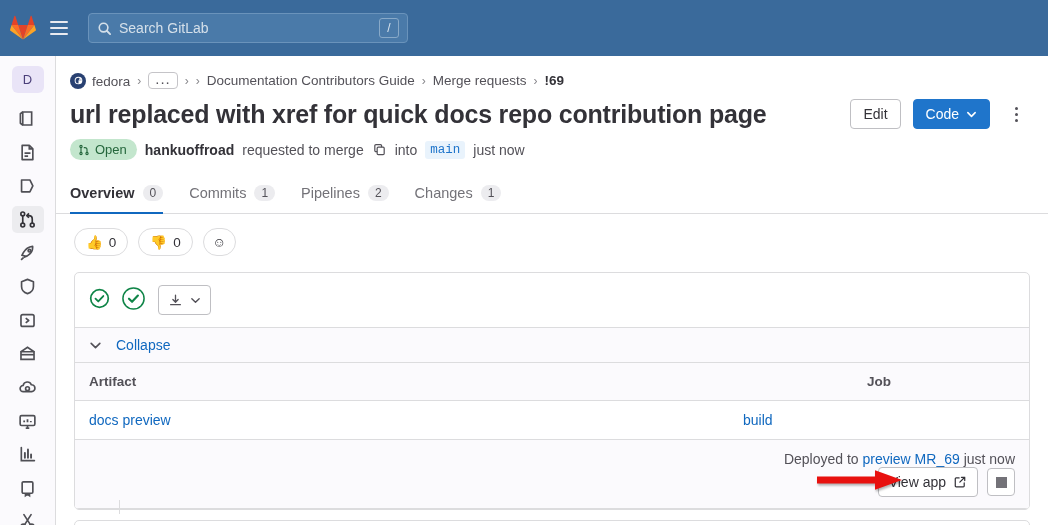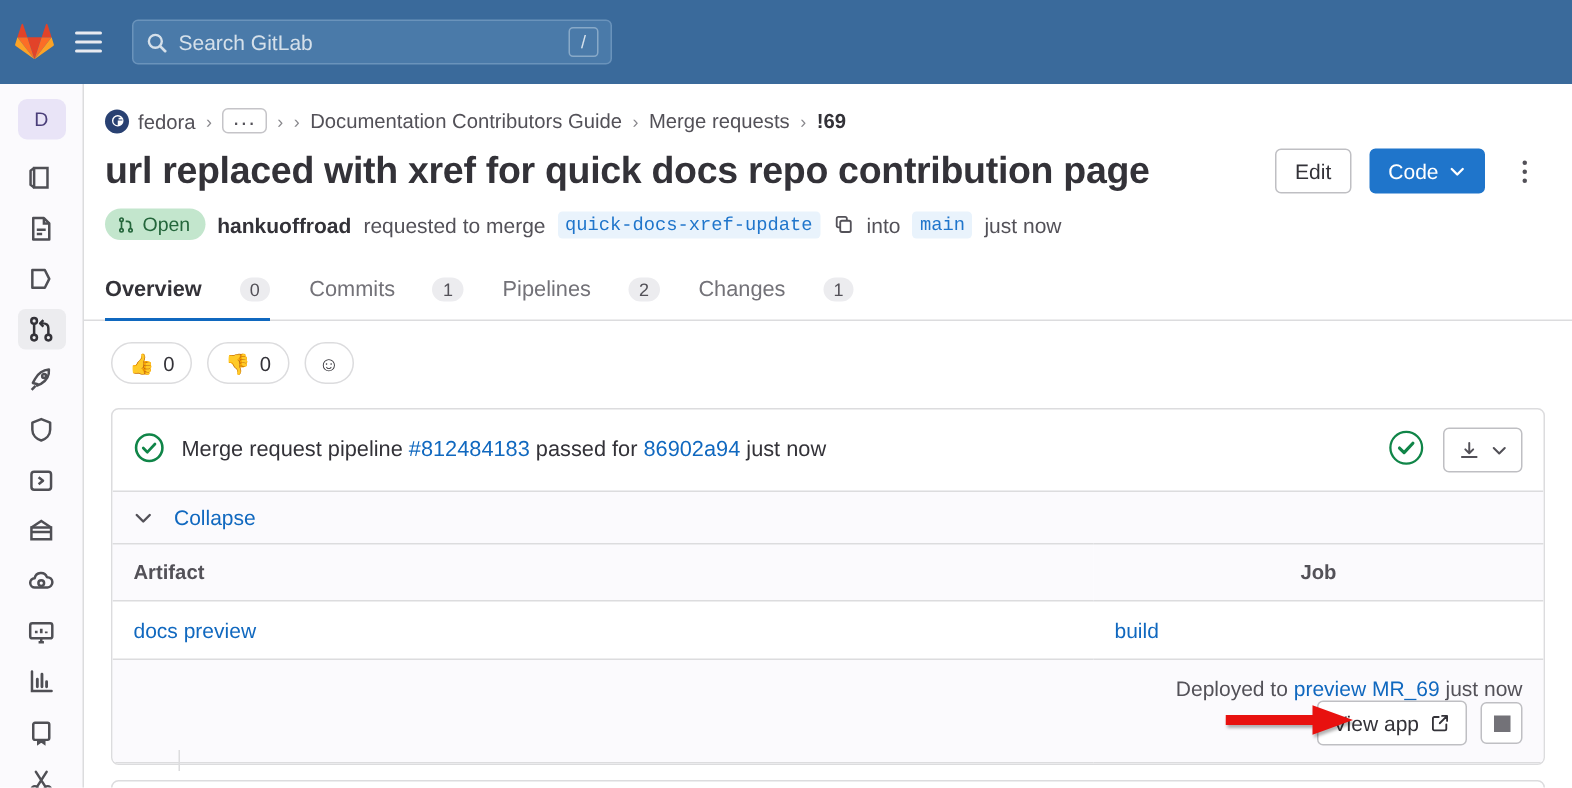--- a/index.html
+++ b/index.html
@@ -192,21 +192,21 @@
 
   
   .tabs {
     display: flex;
     gap: 26px;
     padding: 14px 14px 0 14px;
     border-bottom: 1px solid #dcdcde;
     margin: 10px 0 0 0;
   }
   .tab {
-    display: flex; align-items: center; gap: 25px;
+    display: flex; align-items: center; gap: 8px;
     padding-bottom: 11px;
     font-size: 14.5px;
     color: #737278;
     cursor: pointer;
     border-bottom: 2px solid transparent;
     position: relative;
     top: 1px;
   }
   .tab.active { color: #333238; font-weight: bold; border-bottom-color: #1068bf; }
   .tab-count {
@@ -511,21 +511,20 @@
         <svg width="12" height="12" viewBox="0 0 16 16" fill="none" stroke="#24663b" stroke-width="1.5">
           <circle cx="4" cy="3.3" r="1.5"></circle>
             <circle cx="4" cy="12.7" r="1.5"></circle>
             <circle cx="12" cy="12.7" r="1.5"></circle>
           <path d="M4 4.8v6.4M12 11.2V7.4c0-1.9-1.4-2.6-2.8-2.6H7.7"></path>
         </svg>
         <span>Open</span>
       </span>
       <span class="author">hankuoffroad</span>
       <span>requested to merge</span>
-      <span class="chip">quick-docs-xref-update</span>
       <span class="copy-ico">
         <svg width="15" height="15" viewBox="0 0 16 16" fill="none" stroke="#535158" stroke-width="1.3">
           <rect x="5.5" y="5.5" width="7.5" height="8" rx="1.2"></rect>
           <path d="M10.2 5.5V4a1.2 1.2 0 00-1.2-1.2H4.2A1.2 1.2 0 003 4v5a1.2 1.2 0 001.2 1.2h1.3"></path>
         </svg>
       </span>
       <span>into</span>
       <span class="chip">main</span>
       <span>just now</span>
     </div>
@@ -563,27 +562,20 @@
       </div>
     </div>
 
     <div class="pipe-card">
       <div class="pipe-head">
         <span>
           <svg width="21" height="21" viewBox="0 0 22 22">
             <circle cx="11" cy="11" r="9.2" fill="none" stroke="#108548" stroke-width="1.8"></circle>
             <path d="M6.8 11.2l2.9 2.9 5.3-5.7" fill="none" stroke="#108548" stroke-width="1.9" stroke-linecap="round" stroke-linejoin="round"></path>
           </svg>
-        </span>
-        <span class="pipe-text">
-          <span>Merge request pipeline</span>
-          <a class="lnk">#812484183</a>
-          <span>passed for</span>
-          <a class="lnk">86902a94</a>
-          <span>just now</span>
         </span>
         <span class="pipe-actions">
           <span>
             <svg width="25" height="25" viewBox="0 0 26 26">
               <circle cx="13" cy="13" r="11" fill="none" stroke="#108548" stroke-width="1.6"></circle>
               <path d="M8.3 13.2l3.2 3.2 6.1-6.5" fill="none" stroke="#108548" stroke-width="2.2" stroke-linecap="round" stroke-linejoin="round"></path>
             </svg>
           </span>
           <span class="dl-btn">
             <svg width="15" height="15" viewBox="0 0 16 16" fill="none" stroke="#535158" stroke-width="1.4">

